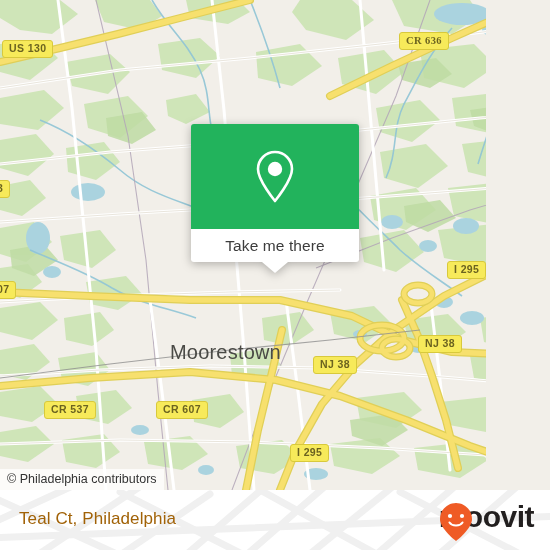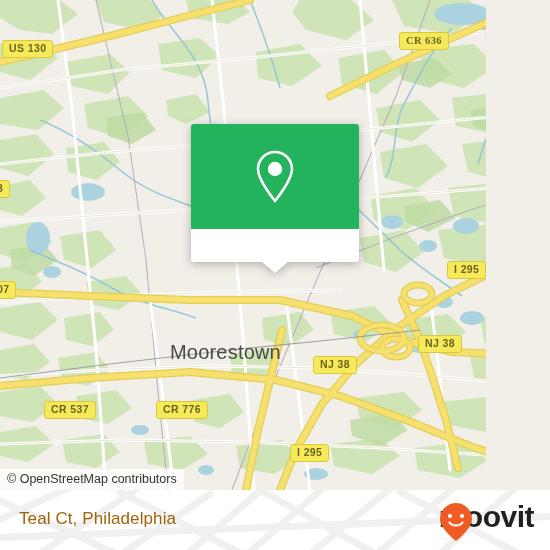--- a/index.html
+++ b/index.html
@@ -272,39 +272,40 @@
 
     <div id="shields">
         <div class="shield" style="left: 2px; top: 40px;">US 130</div>
         <div class="shield" style="left: 399px; top: 32px; font-family: Liberation Serif, serif;">CR 636</div>
         <div class="shield" style="left: -10px; top: 180px;">3</div>
         <div class="shield" style="left: 447px; top: 261px;">I 295</div>
         <div class="shield" style="left: -10px; top: 281px;">07</div>
         <div class="shield" style="left: 418px; top: 335px;">NJ 38</div>
         <div class="shield" style="left: 313px; top: 356px;">NJ 38</div>
         <div class="shield" style="left: 44px; top: 401px;">CR 537</div>
-        <div class="shield" style="left: 156px; top: 401px;">CR 776</div>
+        <div class="shield" style="left: 156px; top: 401px;">CR 607</div>
         <div class="shield" style="left: 290px; top: 444px;">I 295</div>
       </div>
 
     <div id="place-labels">
         <div class="place-label" style="left: 170px; top: 341px;">Moorestown</div>
       </div>
 
-    <div id="attribution">© OpenStreetMap contributors</div>
+    <div id="attribution">© Philadelphia contributors</div>
   </div>
 
   <div id="popup">
     <div id="popup-top" style="background: rgb(34, 179, 92);">
       <svg width="46" height="56" viewBox="0 0 46 56">
         <path d="M23,3 C13.6,3 6,10.6 6,20 C6,31.5 23,52 23,52 C23,52 40,31.5 40,20 C40,10.6 32.4,3 23,3 Z" fill="none" stroke="#ffffff" stroke-width="2.6" stroke-linejoin="round"></path>
         <circle cx="23" cy="20" r="7.2" fill="#ffffff"></circle>
       </svg>
     </div>
     <div id="popup-bottom">
+      <span id="popup-label">Take me there</span>
       <div id="popup-tail"></div>
     </div>
   </div>
 
   <div id="bottombar">
     <svg width="550" height="60" viewBox="0 0 550 60">
       <g stroke="#f0f0f0" stroke-width="7" fill="none" stroke-linecap="round">
         <path d="M-10,34 L90,-12"></path>
         <path d="M30,70 L150,-10"></path>
         <path d="M110,72 L210,4"></path>

